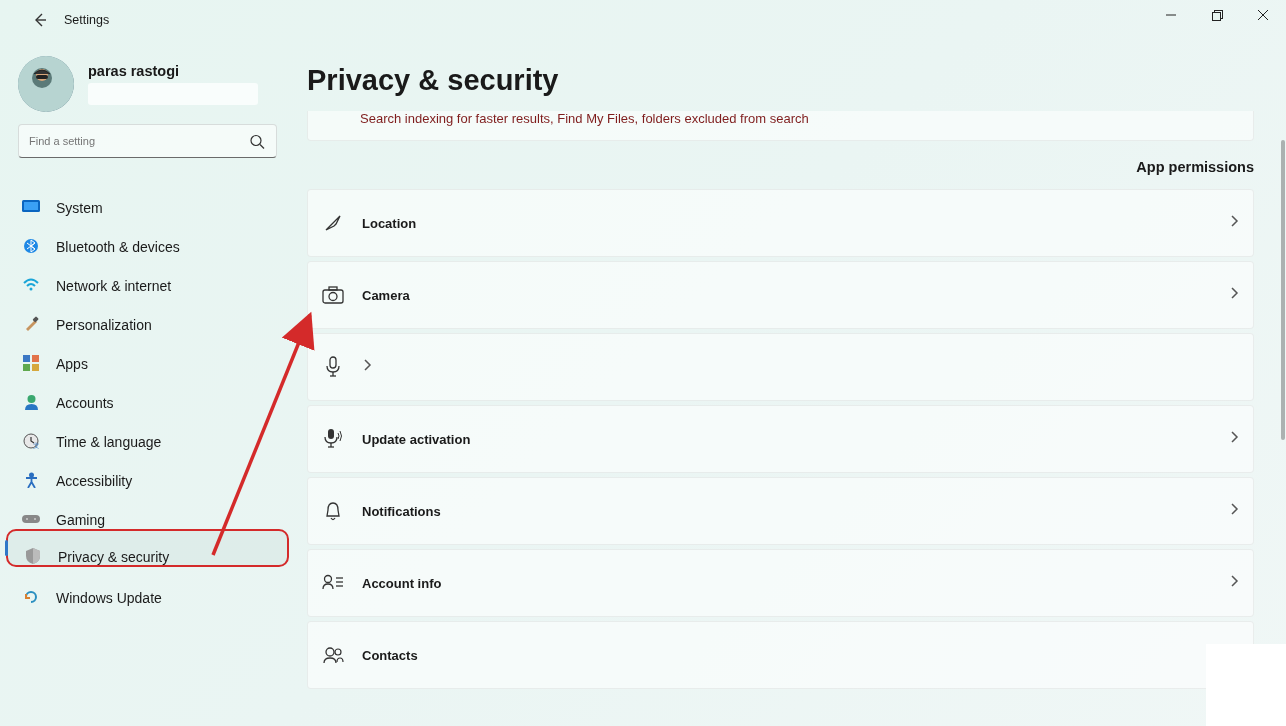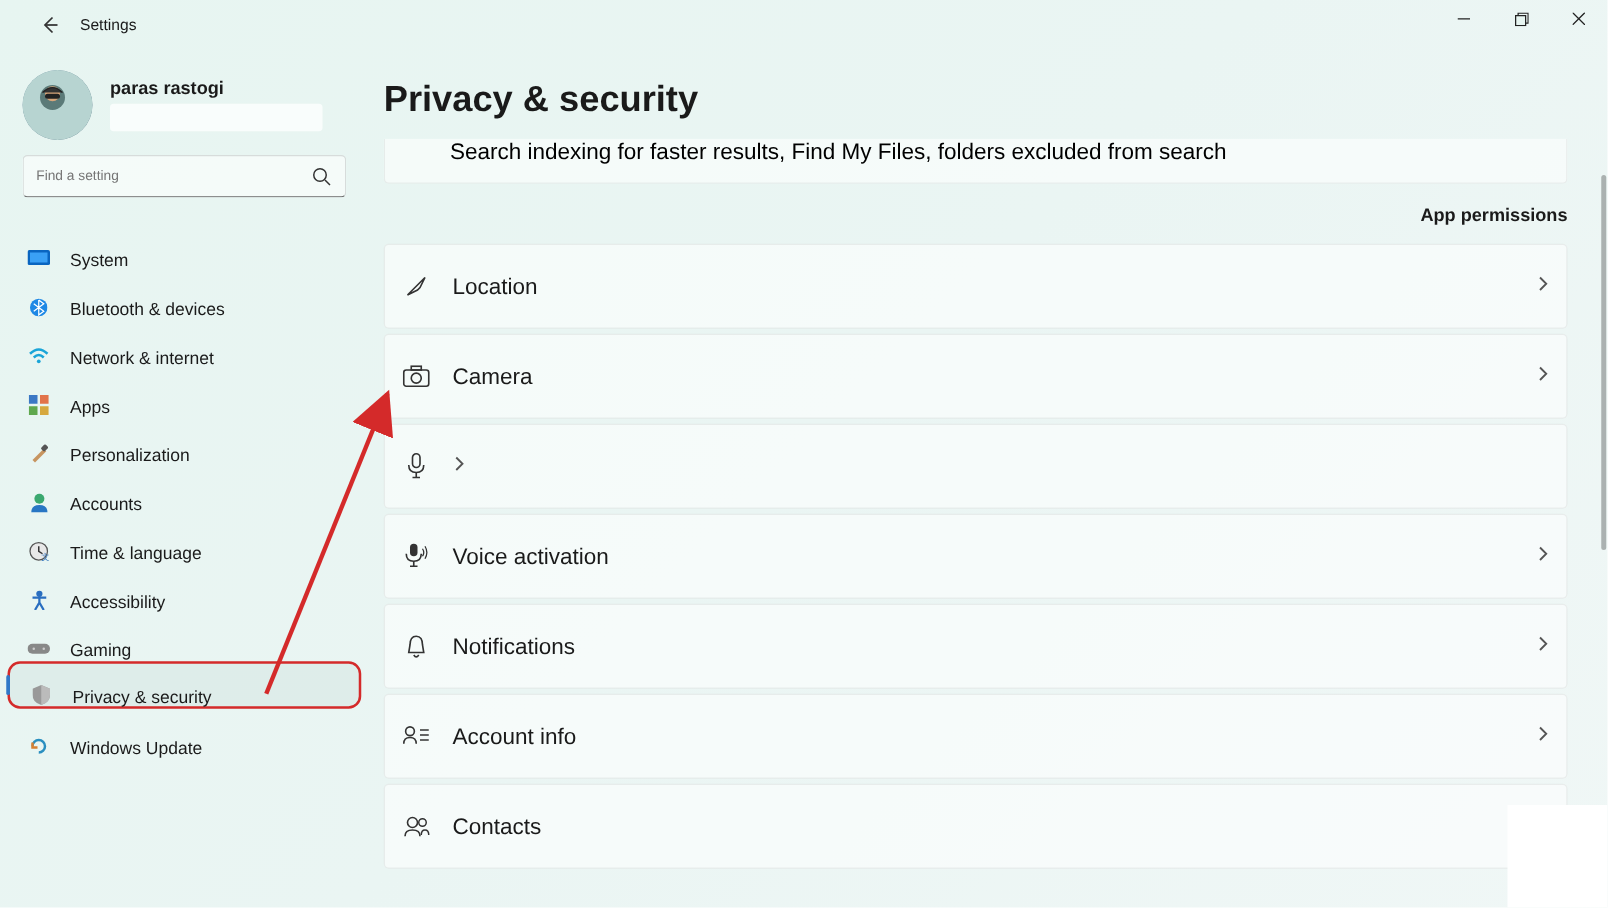--- a/index.html
+++ b/index.html
@@ -101,30 +101,30 @@
       margin-bottom: 4px;
       cursor: pointer;
     }
     .card.truncated-top {
       border-top-left-radius: 0;
       border-top-right-radius: 0;
       border-top: none;
       padding-bottom: 14px;
       padding-top: 0;
     }
-    .card-desc { font-size: 18px; color: #000000; margin-left: 38px; }
+    .card-desc { font-size: 13px; color: #7f1d1d; margin-left: 38px; }
     .section-h { font-size: 14.5px; font-weight: 600; margin: 18px 0 14px 2px; text-align: right; }
     .perm {
       height: 68px;
     }
     .perm-icon {
       width: 22px; height: 22px; margin-right: 18px;
       display: flex; align-items: center; justify-content: center;
     }
-    .perm-label { font-size: 18px; flex: 1; }
+    .perm-label { font-size: 13px; flex: 1; font-weight: bold; }
     .chevron { color: #555; }
     .arrow-annotation {
       position: absolute; pointer-events: none;
       left: 195px; top: 255px;
     }
     .scrollbar {
       position: absolute; right: 1px; top: 100px; width: 4px; height: 300px;
       background: rgba(0,0,0,0.28); border-radius: 2px;
     }
     .corner-blank {
@@ -217,36 +217,36 @@
               <path d="M2 5 Q9 -2 16 5" stroke="#1aa5d8" stroke-width="2" fill="none"></path>
               <path d="M5 8 Q9 4 13 8" stroke="#1aa5d8" stroke-width="2" fill="none"></path>
               <circle cx="9" cy="11" r="1.5" fill="#1aa5d8"></circle>
             </svg>
           </span>
         <span>Network &amp; internet</span>
       </div>
       <div class="nav-item">
         <span class="nav-icon">
             <svg width="16" height="16" viewBox="0 0 16 16">
+              <path d="M3 13 L12 4 L14 6 L5 15 Z" fill="#c79560"></path>
+              <rect x="11" y="1" width="4" height="5" rx="1" fill="#555" transform="rotate(45 13 3)"></rect>
+            </svg>
+          </span>
+        <span>Personalization</span>
+      </div>
+      <div class="nav-item">
+        <span class="nav-icon">
+            <svg width="16" height="16" viewBox="0 0 16 16">
               <rect x="0" y="0" width="7" height="7" fill="#3b78c4"></rect>
               <rect x="9" y="0" width="7" height="7" fill="#e2734a"></rect>
               <rect x="0" y="9" width="7" height="7" fill="#5fa84e"></rect>
               <rect x="9" y="9" width="7" height="7" fill="#d6a83e"></rect>
             </svg>
           </span>
         <span>Apps</span>
-      </div>
-      <div class="nav-item">
-        <span class="nav-icon">
-            <svg width="16" height="16" viewBox="0 0 16 16">
-              <path d="M3 13 L12 4 L14 6 L5 15 Z" fill="#c79560"></path>
-              <rect x="11" y="1" width="4" height="5" rx="1" fill="#555" transform="rotate(45 13 3)"></rect>
-            </svg>
-          </span>
-        <span>Personalization</span>
       </div>
       <div class="nav-item">
         <span class="nav-icon">
             <svg width="15" height="16" viewBox="0 0 15 16">
               <circle cx="7.5" cy="5" r="4" fill="#3aa86f"></circle>
               <path d="M1 16 Q1 10 7.5 10 Q14 10 14 16 Z" fill="#2876c4"></path>
             </svg>
           </span>
         <span>Accounts</span>
       </div>
@@ -354,21 +354,21 @@
       <span class="perm-icon">
           <svg width="20" height="22" viewBox="0 0 20 22">
             <rect x="5" y="1" width="6" height="10" rx="3" fill="#333"></rect>
             <path d="M2 9 Q2 15 8 15 Q14 15 14 9" stroke="#333" fill="none" stroke-width="1.3"></path>
             <line x1="8" y1="15" x2="8" y2="19" stroke="#333" stroke-width="1.3"></line>
             <line x1="5" y1="19" x2="11" y2="19" stroke="#333" stroke-width="1.3"></line>
             <path d="M15 5 Q17 8 15 11" stroke="#333" fill="none" stroke-width="1"></path>
             <path d="M17 3 Q20 8 17 13" stroke="#333" fill="none" stroke-width="1"></path>
           </svg>
         </span>
-      <span class="perm-label">Voice activation</span>
+      <span class="perm-label">Update activation</span>
       <span class="chevron"><svg width="10" height="14" viewBox="0 0 10 14">
             <path d="M3 2 L8 7 L3 12" stroke="#555" stroke-width="1.5" fill="none"></path>
           </svg></span>
     </div>
 
     <div class="card perm">
       <span class="perm-icon">
           <svg width="18" height="20" viewBox="0 0 18 20">
             <path d="M9 2 Q4 2 4 9 L3 15 H15 L14 9 Q14 2 9 2 Z" stroke="#333" fill="none" stroke-width="1.3"></path>
             <path d="M7 17 Q9 20 11 17" stroke="#333" fill="none" stroke-width="1.3"></path>

